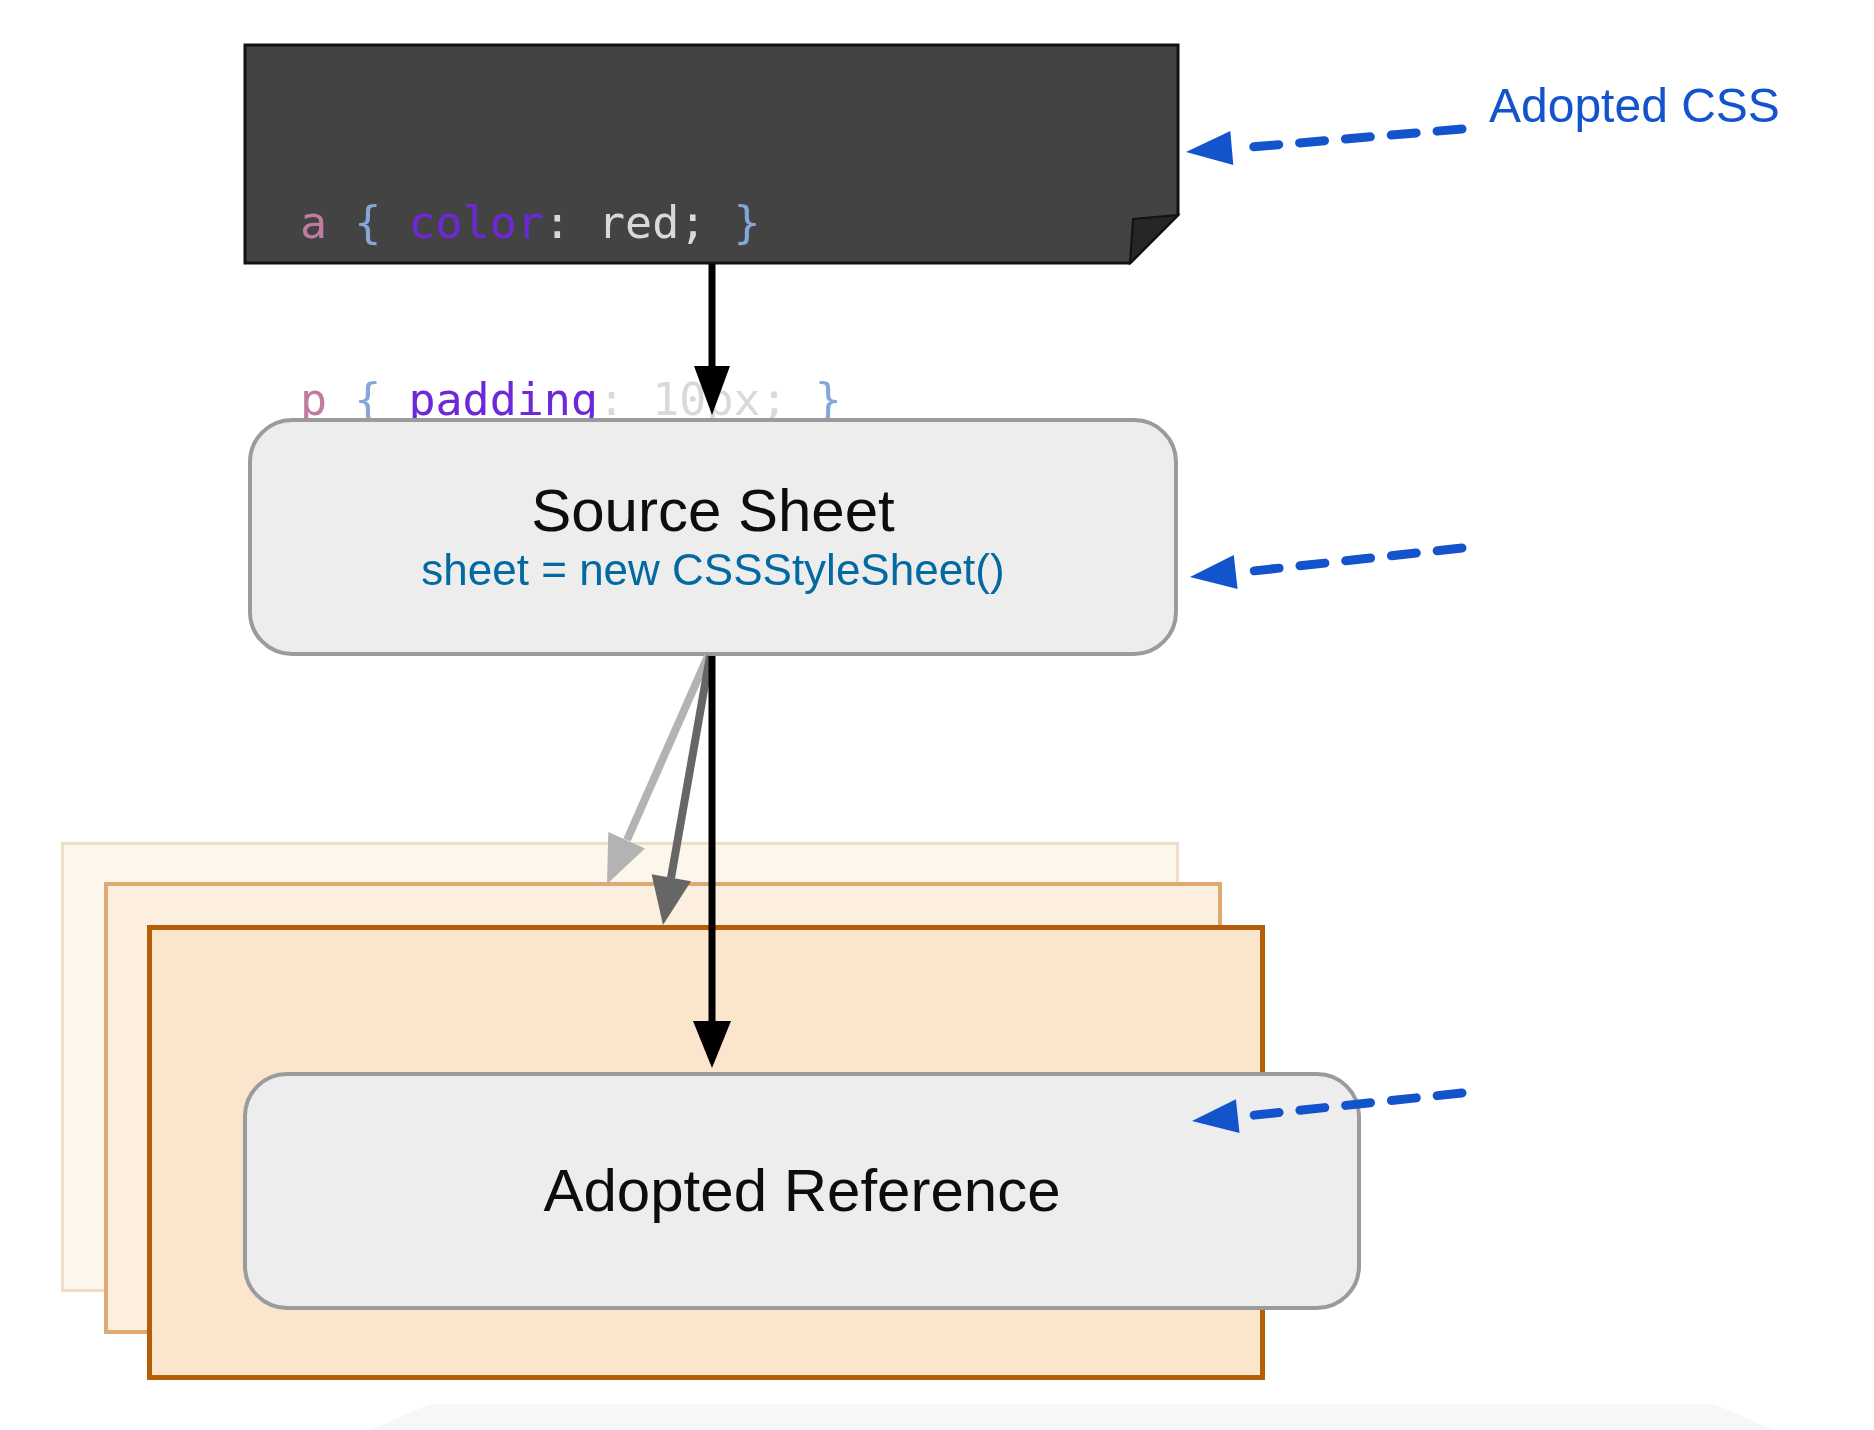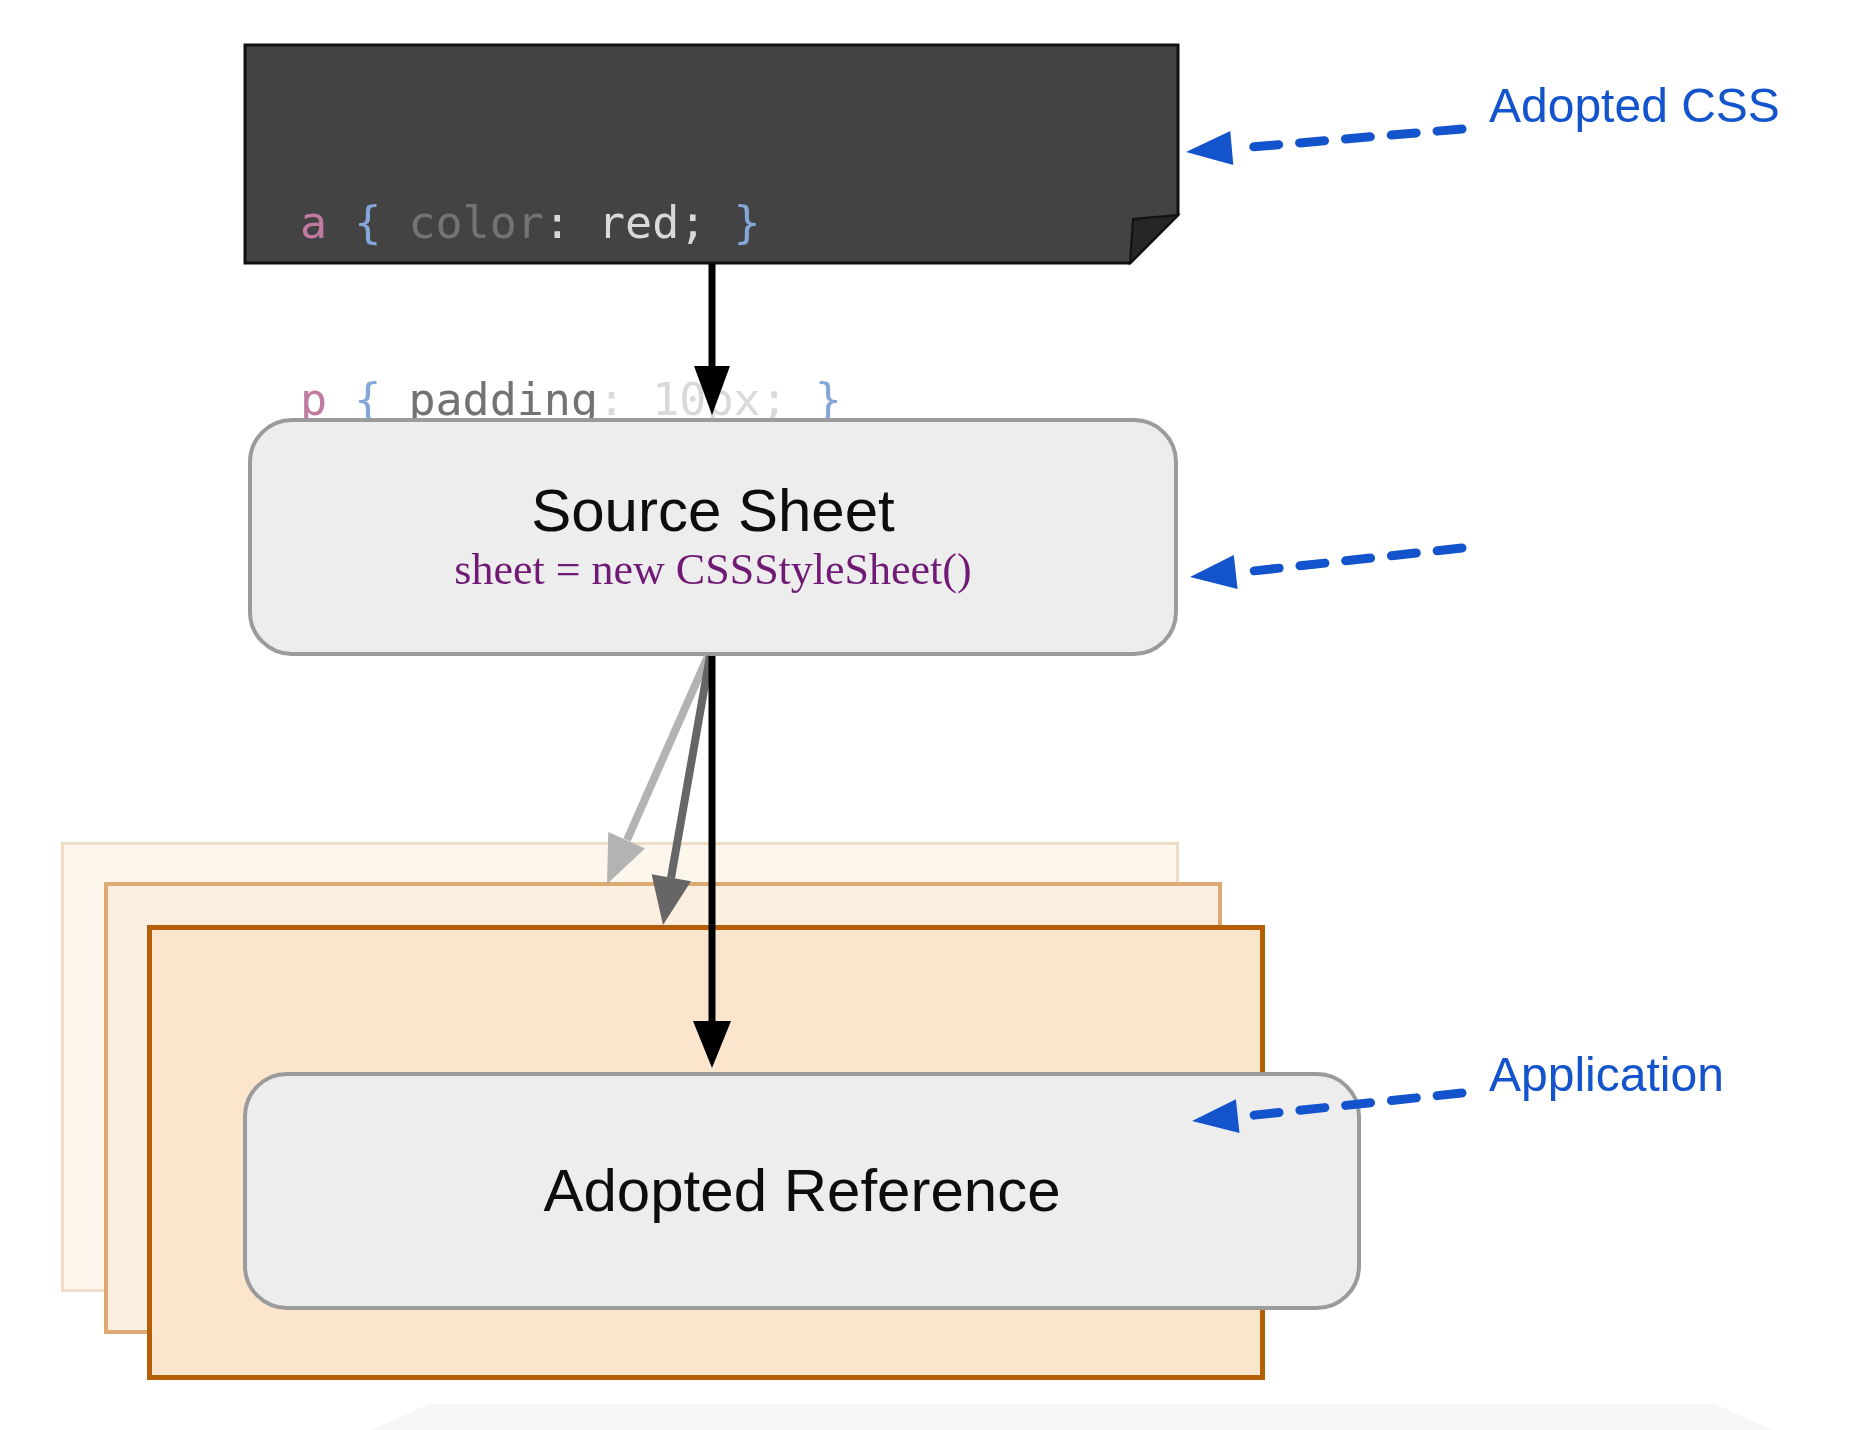--- a/index.html
+++ b/index.html
@@ -18,36 +18,36 @@
   .code-block-text{
     position:absolute;left:245px;top:45px;width:933px;height:218px;
     box-sizing:border-box;padding:30px 0 0 55px;
     z-index:2;
     font-family:"DejaVu Sans Mono","Liberation Mono",monospace;
     font-size:45px;line-height:59px;
     white-space:pre;
   }
   .tok-sel{color:#c27ba0;}
   .tok-brace{color:#84a7d8;}
-  .tok-prop{color:#737373;}
+  .tok-prop{color:#6d28d9;}
   .tok-val{color:#d9d9d9;}
 
   
   .sheet-box{
     position:absolute;box-sizing:border-box;
     background:#ededed;border:4px solid #9b9b9b;border-radius:44px;
     display:flex;flex-direction:column;align-items:center;justify-content:center;
     gap:0;z-index:2;
   }
   .sheet-box .sheet-title{
     font-size:60px;line-height:66px;color:#0d0d0d;letter-spacing:0;
   }
   .sheet-box .sheet-code{
-    font-family:Liberation Serif, serif;
-    font-size:44px;line-height:52px;color:#701a75;white-space:pre;
+    font-family:Liberation Sans, sans-serif;
+    font-size:44px;line-height:52px;color:#0369a1;white-space:pre;
   }
   #source-sheet-box{left:248px;top:418px;width:930px;height:238px;}
   #adopted-reference-box{left:243px;top:1072px;width:1118px;height:238px;z-index:3;}
 
   
   .stack-box{position:absolute;box-sizing:border-box;z-index:1;}
   #shadow-root-back{left:61px;top:842px;width:1118px;height:450px;
     background:#fdf6ec;border:3px solid #f1ddc6;}
   #shadow-root-middle{left:104px;top:882px;width:1118px;height:452px;
     background:#fcefe0;border:4px solid #dcaa72;}
@@ -90,21 +90,20 @@
   <div class="sheet-box" id="source-sheet-box">
     <div class="sheet-title">Source Sheet</div>
     <div class="sheet-code">sheet = new CSSStyleSheet()</div>
   </div>
 
   <div class="sheet-box" id="adopted-reference-box">
     <div class="sheet-title">Adopted Reference</div>
   </div>
 
   <div class="annotation-label" id="annotation-authored">Adopted CSS</div>
-  <div class="annotation-label" id="annotation-application">Application</div>
 
   <svg class="layer arrow-layer" width="1874" height="1430" viewBox="0 0 1874 1430">
 
     <g>
       <line x1="712" y1="264" x2="712" y2="367" stroke="#000000" stroke-width="7"></line>
       <polygon points="694,366 730,366 712,415" fill="#000000"></polygon>
     </g>
 
     <g>
       <line x1="708" y1="656" x2="627" y2="840" stroke="#b3b3b3" stroke-width="8"></line>

